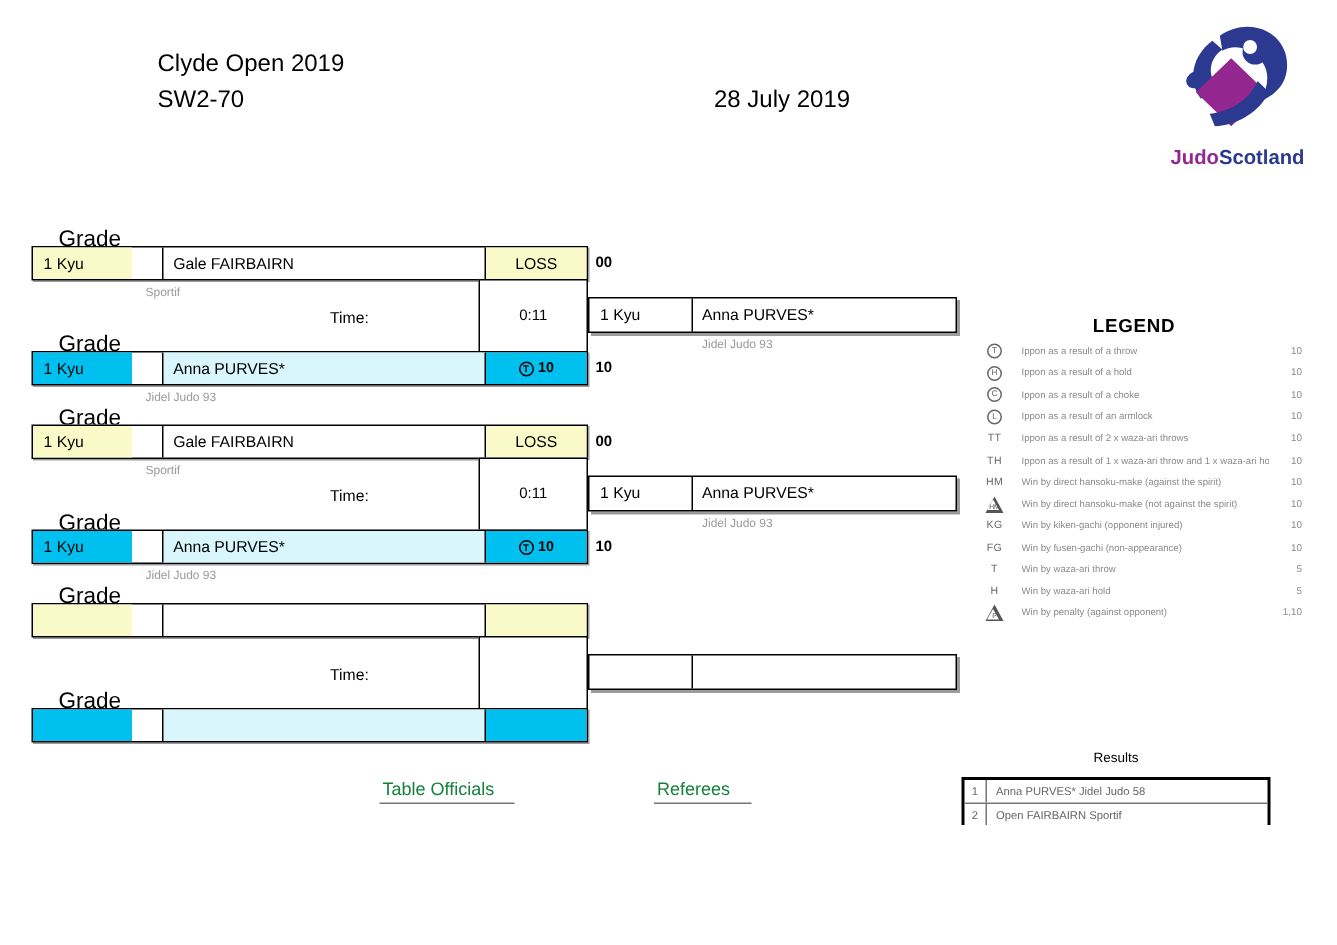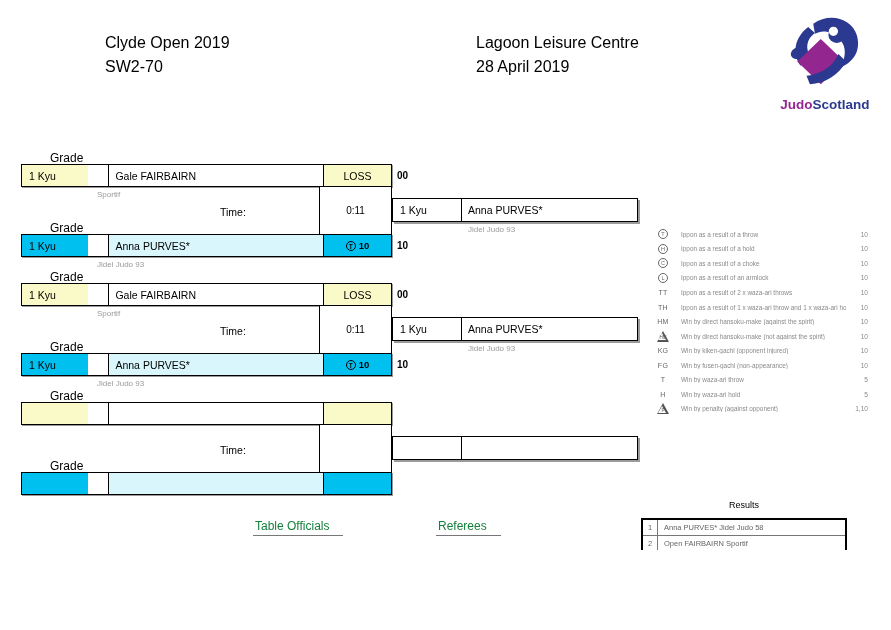--- a/index.html
+++ b/index.html
@@ -16,21 +16,21 @@
 
   
   .logo { position:absolute; left:779px; top:12px; width:92px; text-align:center; }
   .logo svg { display:block; margin:0 auto; }
   .logo-text { font-size:13.5px; font-weight:bold; letter-spacing:0; margin-top:1px; white-space:nowrap;text-align:center; }
   .lt-judo { color:#93278F; }
   .lt-scot { color:#2B3990; }
 
   
   .block { position:absolute; left:0; width:660px; height:100px; }
-  .grade-label { position:absolute; left:39px; font-size:12px; color:#000;margin-left:11px; }
+  .grade-label { position:absolute; left:39px; font-size:15px; color:#000; }
   .g1 { top:-13px; }
   .g2 { top:57px; }
   .row { position:absolute; left:21px; width:371px; height:23px; border:1px solid #000;
          display:flex; box-shadow:1px 1px 0 rgba(130,130,130,.8); background:#fff; }
   .row1 { top:0; }
   .row2 { top:70px; }
   .cell { height:100%; display:flex; align-items:center; font-size:10.5px; color:#000; overflow:hidden; white-space:nowrap; }
   .c-grade { width:70px; padding-left:7px; }
   .c-name  { width:228px; padding-left:6px; border-left:1px solid #000; border-right:1px solid #000;margin-left:20px; }
   .c-res   { width:71px; justify-content:center; }
@@ -90,22 +90,21 @@
   #ref-title { left:436px; }
   .sig-line { position:absolute; height:1px; background:#222; }
 </style>
 </head>
 <body>
 
 <div class="sheet">
 
   <div class="hdr" id="event">Clyde Open 2019</div>
   <div class="hdr" id="categ">SW2-70</div>
-  <div class="hdr" id="venue">Lagoon Leisure Centre</div>
-  <div class="hdr" id="evdate">28 April 2019</div>
+  <div class="hdr" id="evdate">28 July 2019</div>
 
   <div class="logo">
     <svg width="86" height="84" viewBox="0 0 100 100">
       <path d="M30 18 C14 30 10 50 21 64 L33 53 C26 44 28 32 38 25 Z" fill="#2B3990"></path>
       <ellipse cx="17" cy="49" rx="8" ry="6.5" transform="rotate(-25 17 49)" fill="#2B3990"></ellipse>
       <path d="M36 14 C56 0 82 8 88 28 C93 46 84 60 68 66 C75 54 76 42 68 33 C58 22 46 21 38 26 Z" fill="#2B3990"></path>
       <circle cx="64" cy="27" r="10" fill="#2B3990"></circle>
       <circle cx="60" cy="23" r="5.5" fill="#ffffff"></circle>
       <polygon points="45,32 73,59 45,86 17,59" fill="#93278F"></polygon>
       <path d="M28 76 C46 74 60 64 66 50 L75 59 C67 75 50 85 32 86 Z" fill="#2B3990"></path>
@@ -187,20 +186,21 @@
       <div class="cell c-res cyan">
           <span class="res-val"></span>
         </div>
     </div>
     <div class="winner">
       <div class="w-grade"></div>
       <div class="w-name"></div>
     </div>
   </div>
 
+  <div class="legend-title">LEGEND</div>
   <div class="legend-rows">
     <div class="legend-row">
       <span class="l-sym">
           <span class="sym-circle">T</span>
         </span>
       <span class="l-desc">Ippon as a result of a throw</span>
       <span class="l-pts">10</span>
     </div>
     <div class="legend-row">
       <span class="l-sym">

